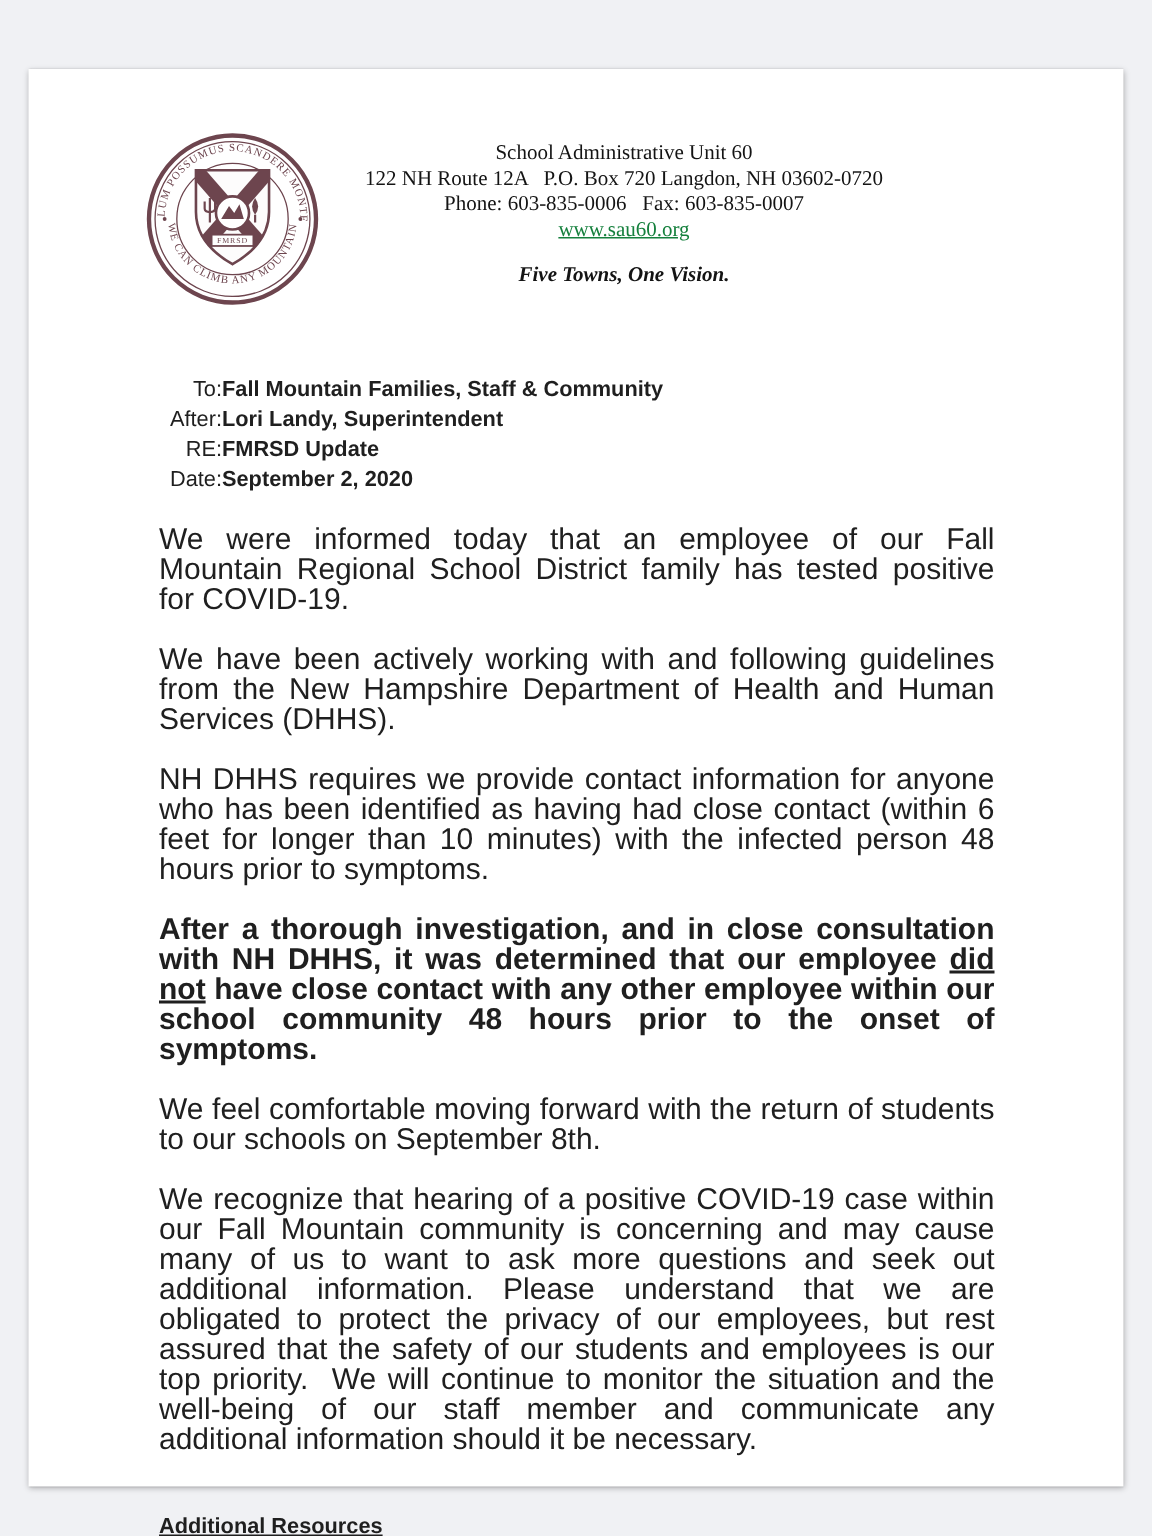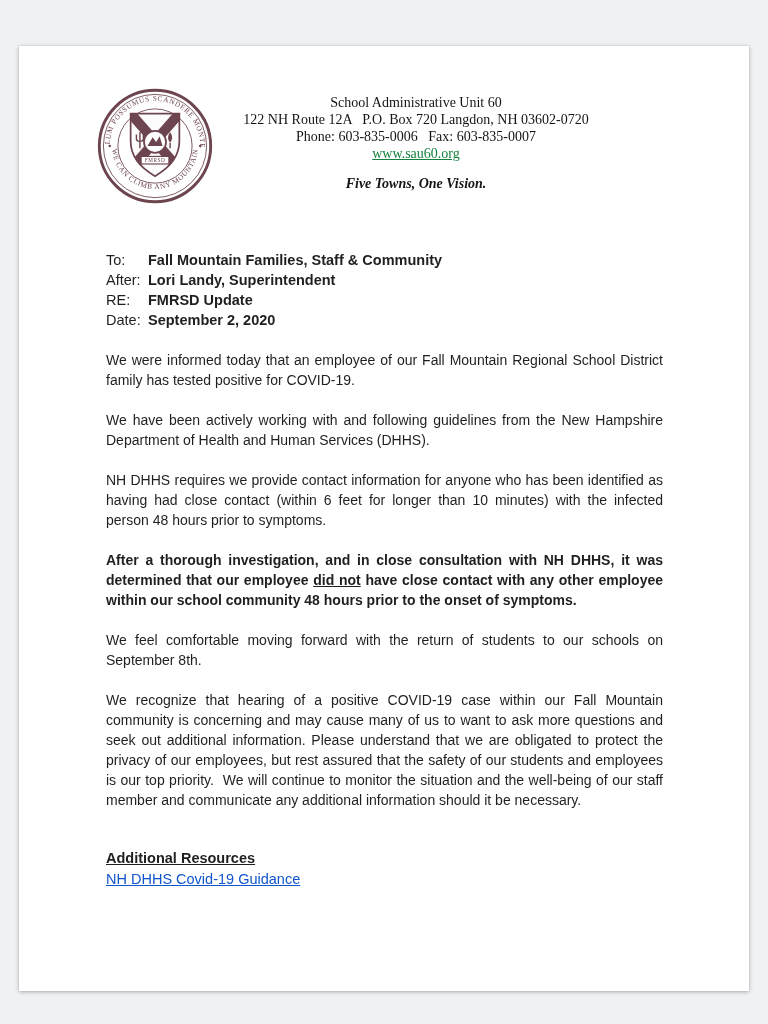--- a/index.html
+++ b/index.html
@@ -42,27 +42,27 @@
     margin-top: 13px;
     font-size: 14px;
     font-style: italic;
     font-weight: 600;
     line-height: 17px;
   }
 
   
   .memo { margin-top: 46px; font-size: 14.5px; line-height: 20px; color: #1f1f1f; }
   .memo-row { display: flex; }
-  .memo-label { flex: 0 0 42px; }
+  .memo-label { flex: 0 0 42px; text-align: right; }
   .memo-value { flex: 1; font-weight: bold; }
 
   
   .body-text p {
     margin: 20px 0 0 0;
-    font-size: 14px;
+    font-size: 20px;
     line-height: 20px;
     text-align: justify;
     color: #1f1f1f;
   }
   .bold-para { font-weight: bold; }
   .u { text-decoration: underline; }
 
   
   .resources { margin-top: 38px; font-size: 14.5px; line-height: 20px; color: #1f1f1f; }
   .res-heading { font-weight: bold; text-decoration: underline; }

